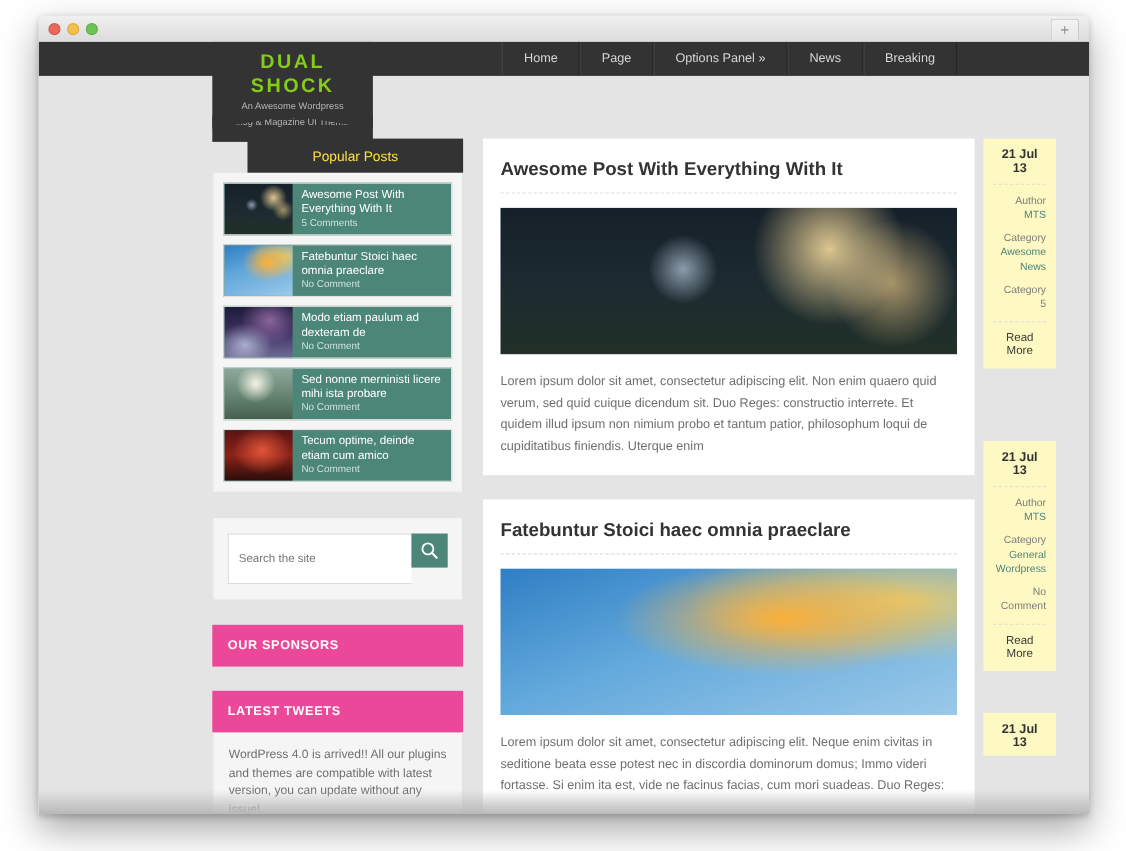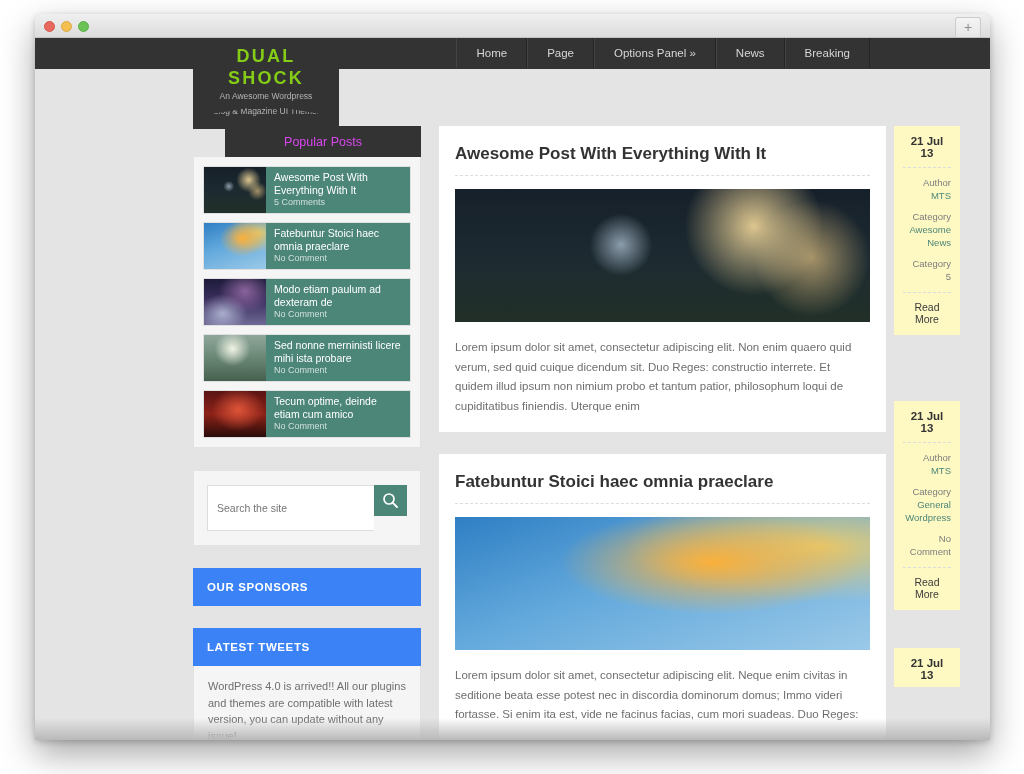--- a/index.html
+++ b/index.html
@@ -92,21 +92,21 @@
   
   .sidebar { width: 228px; flex: 0 0 228px; }
 
   .widget { margin-bottom: 22px; }
 
   .tabs { display: flex; }
   .tab {
     flex: 1; text-align: center; font-size: 12.5px;
     padding: 9px 0 8px; cursor: pointer;
   }
-  .tab.active { background: #333333; color: #d946ef; margin-left: 32px; }
+  .tab.active { background: #333333; color: #fde047; margin-left: 32px; }
   .tab.inactive { background: #f2f2f2; color: #555; border: 1px solid #e0e0e0; border-bottom: none; }
 
   .tabpanel {
     background: #f5f5f5; border: 1px solid #e2e2e2; border-top: none;
     padding: 9px 9px 9px;
   }
   .plist-item {
     display: flex; background: #4c8679; margin-bottom: 8px;
     border: 1px solid #e0e0e0; height: 48px; overflow: hidden;
   }
@@ -157,21 +157,21 @@
     padding: 0 9px; font-size: 10.5px; color: #777;
     font-family: "Liberation Sans", sans-serif; background: #fff; outline: none;
   }
   .searchbtn {
     width: 33px; height: 31px; background: #4c8679;
     border: none; cursor: pointer; position: relative;
   }
   .searchbtn svg { position: absolute; left: 8px; top: 7px; }
 
   .wtitle {
-    background: #3b82f6; color: #ffffff;
+    background: #ec4899; color: #ffffff;
     font-size: 11.5px; font-weight: bold; letter-spacing: 0.6px;
     padding: 13px 14px;
   }
   .tweets {
     background: #f5f5f5; border: 1px solid #e2e2e2; border-top: none;
     padding: 12px 14px 8px;
   }
   .tweet { margin-bottom: 11px; }
   .tweet p { margin: 0; color: #6f6f6f; font-size: 11px; line-height: 16.5px; }
   .tweet .when { color: #555; font-size: 10.5px; font-weight: bold; }

